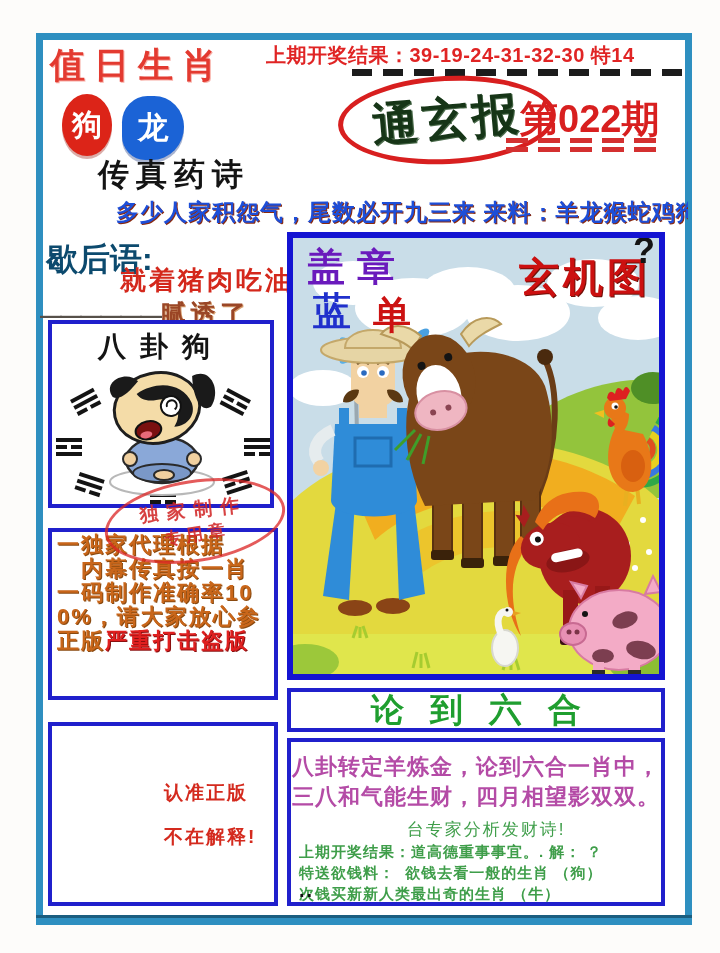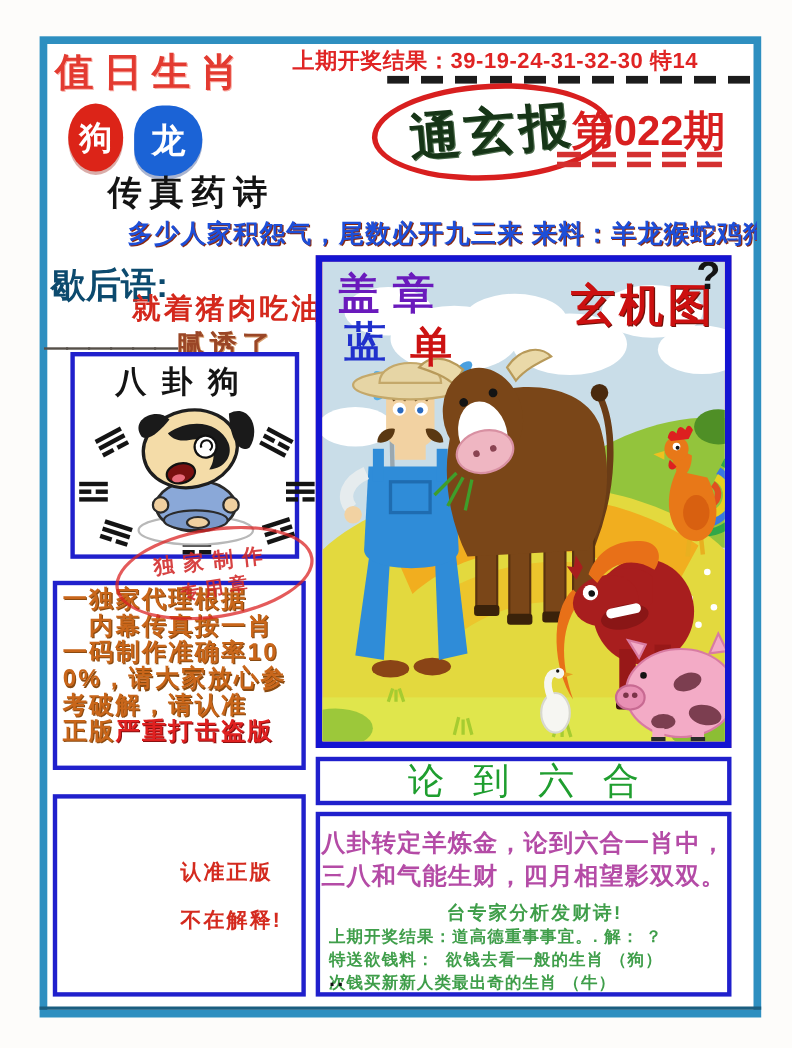--- a/index.html
+++ b/index.html
@@ -34,21 +34,21 @@
         letter-spacing:1px;white-space:nowrap;overflow:hidden;text-shadow:1px 1px 0 #8a2a10;}
 
   
   .xhy-label{left:46px;top:238px;font-size:32px;font-weight:bold;color:#0c4a6e;}
   .xhy-1{left:120px;top:263px;font-size:26px;font-weight:bold;color:#d4281c;
         letter-spacing:3px;white-space:nowrap;z-index:1;}
   .xhy-2{left:40px;top:297px;white-space:nowrap;}
   .xhy-2 .dash{font-size:22px;font-weight:bold;color:#565049;letter-spacing:-2px;}
   .xhy-2 .ans{font-size:26px;font-weight:bold;color:#9a4626;letter-spacing:4px;text-shadow:1px 1px 0 #d8a070;}
   .bluebox{border:4px solid #2020cc;box-sizing:border-box;background:#fff;}
-  .bagua-box{left:64px;top:320px;width:208px;height:188px;}
+  .bagua-box{left:48px;top:320px;width:226px;height:188px;}
   .bagua-title{position:absolute;left:0;top:4px;width:100%;text-align:center;
         font-size:28px;font-weight:bold;color:#141414;letter-spacing:14px;}
   .bagua-svg{position:absolute;left:0;top:32px;width:222px;height:150px;}
   .stamp{left:104px;top:480px;width:182px;height:82px;border:3px solid rgba(219,36,36,.75);
         border-radius:50%;transform:rotate(-9deg);z-index:6;box-sizing:border-box;
         display:flex;flex-direction:column;align-items:center;justify-content:center;pointer-events:none;}
   .stamp .s1{font-size:19px;font-weight:bold;color:rgba(210,40,40,.88);letter-spacing:8px;transform:rotate(3deg);}
   .stamp .s2{font-size:17px;font-weight:bold;color:rgba(210,40,40,.88);letter-spacing:5px;}
   .promo-box{left:48px;top:528px;width:230px;height:172px;padding:1px 5px;}
   .promo-line{font-size:22px;line-height:24px;font-weight:bold;color:#c9661a;
@@ -65,26 +65,26 @@
   .ov-gaizhang{position:absolute;left:14px;top:4px;font-size:38px;font-weight:bold;color:#6a1abc;
         letter-spacing:12px;z-index:3;}
   .ov-lan{position:absolute;left:20px;top:48px;font-size:38px;font-weight:bold;color:#2030cc;z-index:3;}
   .ov-dan{position:absolute;left:80px;top:52px;font-size:38px;font-weight:bold;color:#cc1212;z-index:3;}
   .ov-xjt{position:absolute;right:8px;top:12px;font-size:40px;font-weight:bold;color:#cc1010;
         letter-spacing:4px;z-index:3;text-shadow:1px 1px 0 #701008;}
   .ov-q{position:absolute;right:4px;top:-8px;font-size:36px;font-weight:bold;color:#141414;z-index:4;}
 
   
   .section-box{left:287px;top:688px;width:378px;height:44px;display:flex;align-items:center;justify-content:center;}
-  .section-title{font-size:33px;font-weight:normal;color:#1f9e2f;letter-spacing:26px;text-indent:26px;}
+  .section-title{font-size:33px;font-weight:bold;color:#1f9e2f;letter-spacing:26px;text-indent:26px;}
   .verse-box{left:287px;top:738px;width:378px;height:168px;}
   .verse-line{text-align:center;font-size:22px;line-height:30px;font-weight:bold;color:#b44ba6;letter-spacing:1px;}
   .verse-wrap{position:absolute;left:0;top:10px;width:100%;}
   .analysis{position:absolute;left:0;top:76px;width:100%;}
-  .an-title{text-align:center;font-size:17px;font-weight:bold;color:#3f9e4a;letter-spacing:2px;margin-left:20px;}
+  .an-title{text-align:center;font-size:17px;font-weight:normal;color:#3f9e4a;letter-spacing:2px;margin-left:20px;}
   .an-line{padding-left:8px;font-size:15px;line-height:21px;font-weight:bold;color:#3f9e4a;
         letter-spacing:1px;white-space:pre;}
   .dots{position:absolute;left:8px;bottom:0;font-size:20px;font-weight:bold;color:#111;letter-spacing:2px;}
   .frame-edge{left:36px;top:915px;width:656px;height:3px;background:#1b5e80;z-index:3;}
 </style>
 </head>
 <body>
 
 <div class="page">
   <div class="frame"></div>
@@ -178,21 +178,20 @@
   <div class="abs stamp">
     <span class="s1">独家制作</span>
     <span class="s2">专用章</span>
   </div>
 
   <div class="abs bluebox promo-box">
     <div class="promo-line pre">一独家代理根据</div>
     <div class="promo-line pre">　内幕传真按一肖</div>
     <div class="promo-line pre">一码制作准确率10</div>
     <div class="promo-line pre">0%，请大家放心参</div>
-    <div class="promo-line pre">考破解，请认准</div>
     <div class="promo-line pre"><span>正版</span><span class="warn">严重打击盗版</span></div>
   </div>
 
   <div class="abs bluebox notice-box">
     <div class="notice-1">认准正版</div>
     <div class="notice-2">不在解释!</div>
   </div>
 
   <div class="abs main-box">
     <svg class="farm" viewBox="0 0 366 436">

